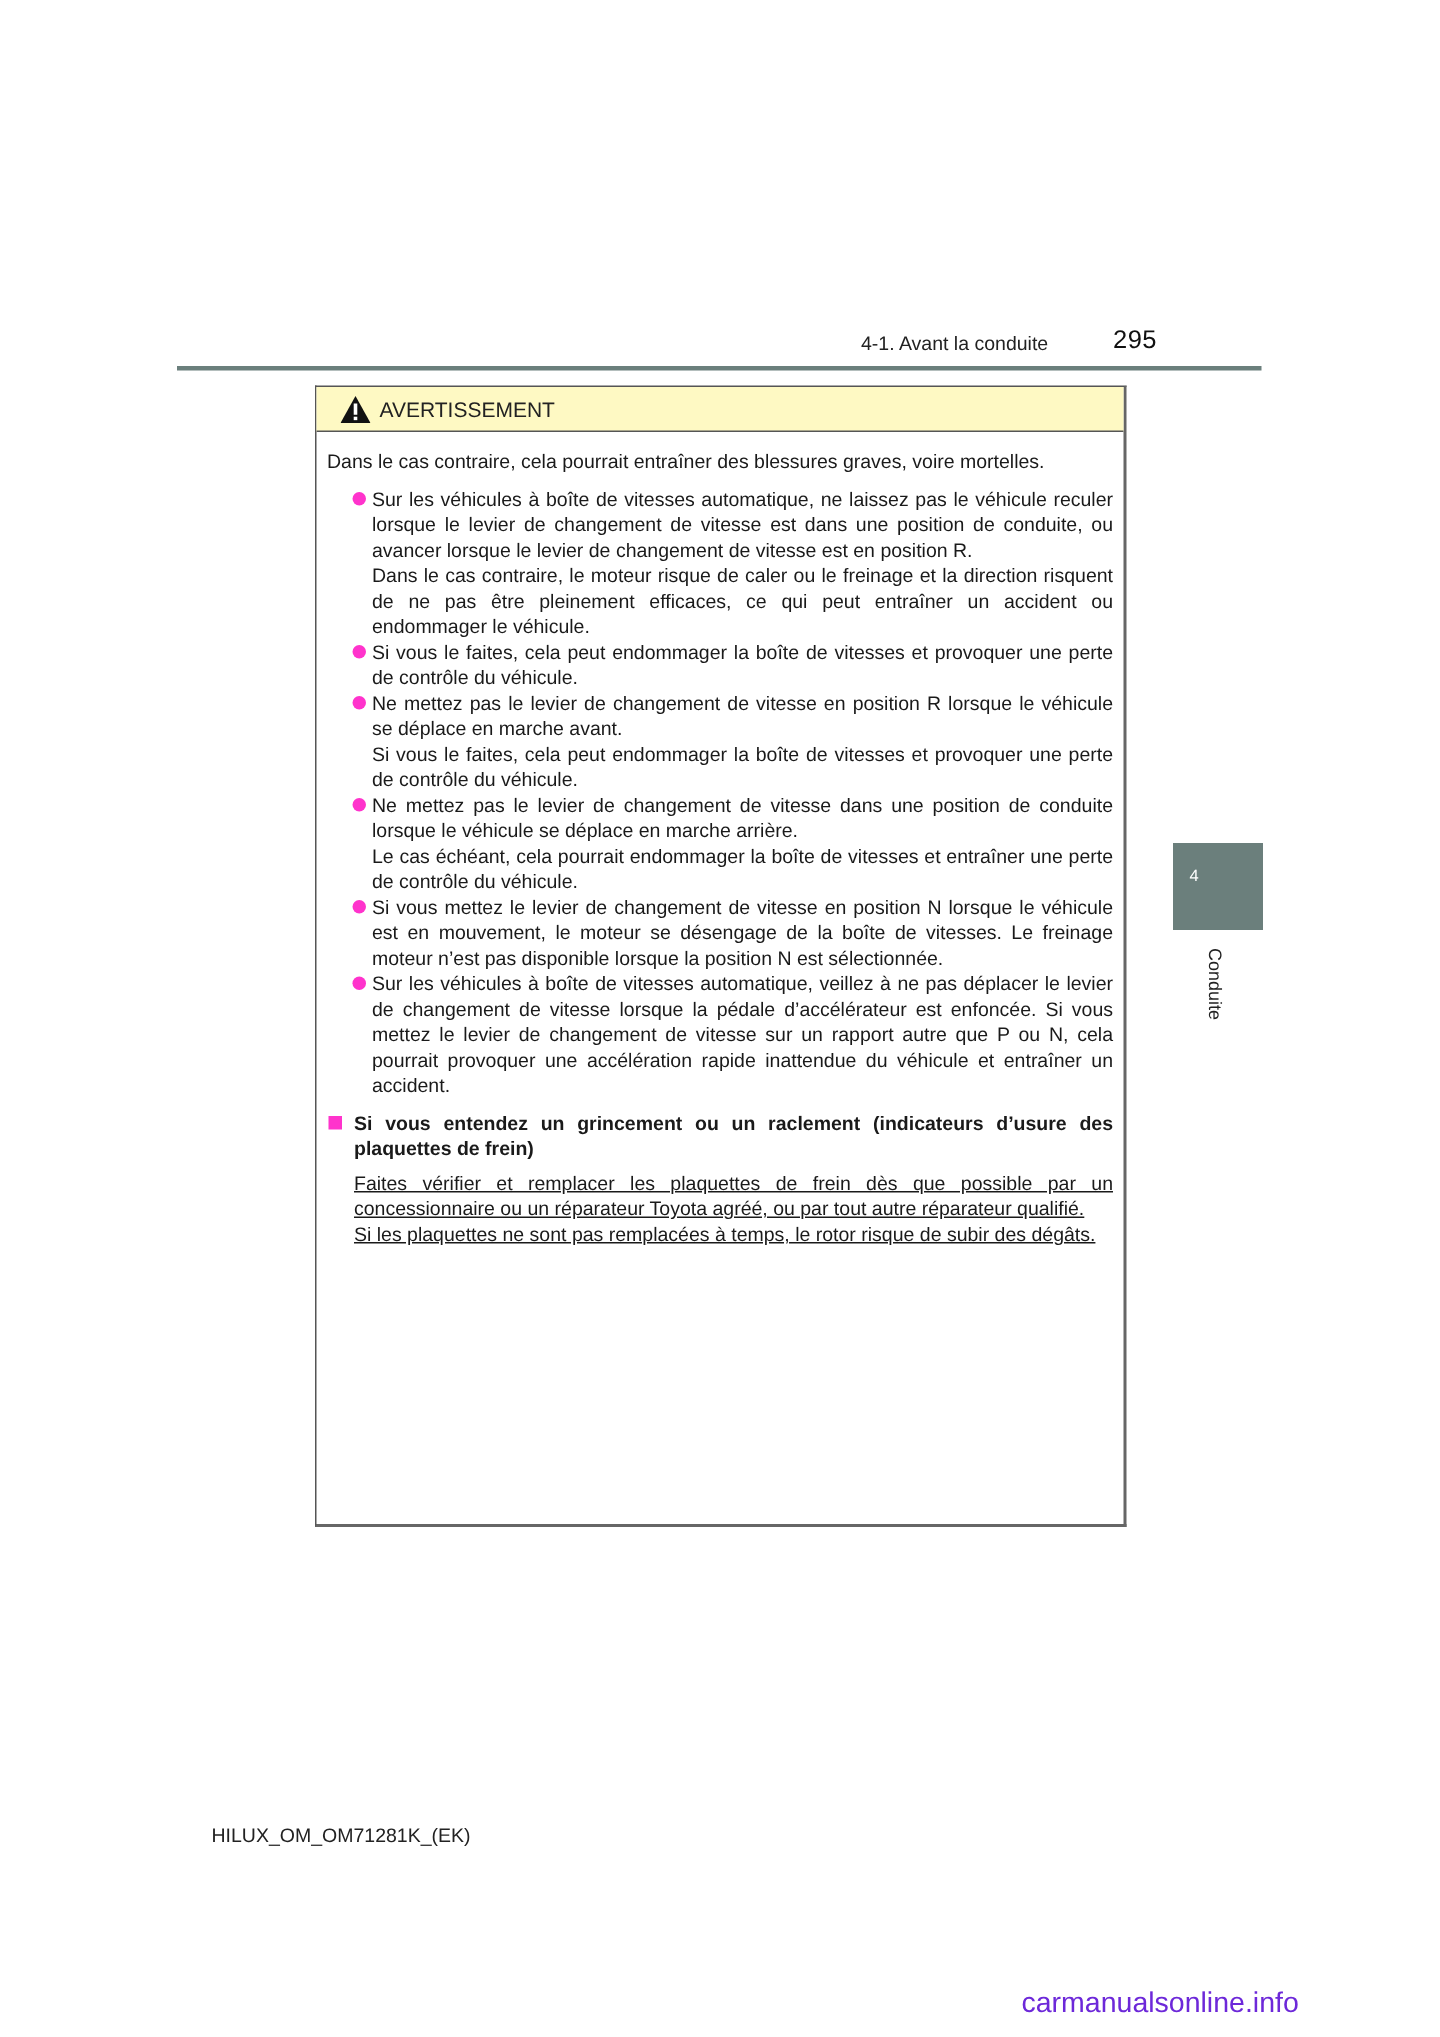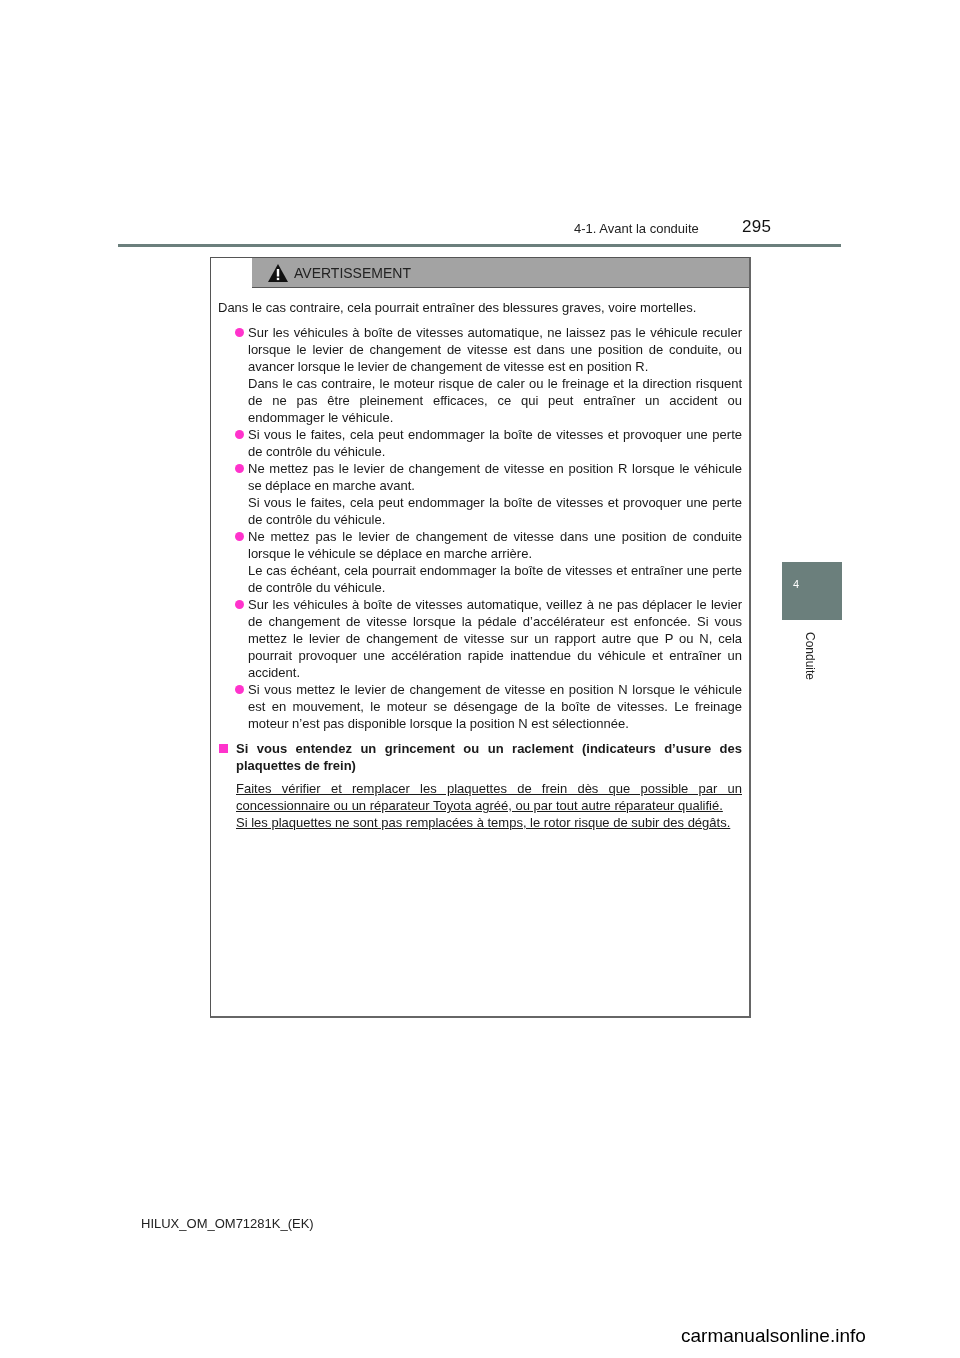--- a/index.html
+++ b/index.html
@@ -28,23 +28,22 @@
     .chapter-label {
       position: absolute; left: 803px; top: 632px;
       writing-mode: vertical-rl; font-size: 12px; color: #222;
     }
     .warning-box {
       position: absolute; left: 210px; top: 257px; width: 538px; height: 758px;
       border: 1px solid #555;
       border-right: 2px solid #666; border-bottom: 2px solid #666;
     }
     .warning-header {
-      height: 29px; background: #a3a3a3; border-bottom: 1px solid #555;
+      height: 29px; background: #fef9c3; border-bottom: 1px solid #555;
       position: relative;
-      margin-left: 41px;
     }
     .warning-icon {
       position: absolute; left: 16px; top: 6px; width: 20px; height: 18px;
     }
     .warning-title {
       position: absolute; left: 42px; top: 7px; font-size: 14px; color: #222;
     }
     .warning-body {
       padding: 11px 7px 0 7px; font-size: 13px; line-height: 17px; color: #1a1a1a;
     }
@@ -66,21 +65,21 @@
       border-radius: 50%; background: #ff33cc;
     }
     .para {
       padding-left: 18px; margin-top: 6px; text-align: justify;
     }
     .para p { margin: 0; text-decoration: underline; }
     .doc-code {
       position: absolute; left: 141px; top: 1216px; font-size: 13px; color: #222;
     }
     .watermark {
-      position: absolute; left: 681px; top: 1325px; font-size: 19px; color: #000000;
+      position: absolute; left: 681px; top: 1325px; font-size: 19px; color: #6d28d9;
     }
   </style>
 </head>
 <body>
 
 <div class="section-title">4-1. Avant la conduite</div>
 <div class="page-number">295</div>
 <div class="header-rule"></div>
 
 <div class="chapter-tab">
@@ -119,25 +118,25 @@
         <p>Ne mettez pas le levier de changement de vitesse en position R lorsque le véhicule se déplace en marche avant.</p>
         <p>Si vous le faites, cela peut endommager la boîte de vitesses et provoquer une perte de contrôle du véhicule.</p>
       </div>
       <div class="item">
         <span class="dot-bullet"></span>
         <p>Ne mettez pas le levier de changement de vitesse dans une position de conduite lorsque le véhicule se déplace en marche arrière.</p>
         <p>Le cas échéant, cela pourrait endommager la boîte de vitesses et entraîner une perte de contrôle du véhicule.</p>
       </div>
       <div class="item">
         <span class="dot-bullet"></span>
-        <p>Sur les véhicules à boîte de vitesses automatique, veillez à ne pas déplacer le levier de changement de vitesse lorsque la pédale d’accélérateur est enfoncée. Si vous mettez le levier de changement de vitesse sur un rapport autre que P ou N, cela pourrait provoquer une accélération rapide inattendue du véhicule et entraîner un accident.</p>
+        <p>Si vous mettez le levier de changement de vitesse en position N lorsque le véhicule est en mouvement, le moteur se désengage de la boîte de vitesses. Le freinage moteur n’est pas disponible lorsque la position N est sélectionnée.</p>
       </div>
       <div class="item">
         <span class="dot-bullet"></span>
-        <p>Si vous mettez le levier de changement de vitesse en position N lorsque le véhicule est en mouvement, le moteur se désengage de la boîte de vitesses. Le freinage moteur n’est pas disponible lorsque la position N est sélectionnée.</p>
+        <p>Sur les véhicules à boîte de vitesses automatique, veillez à ne pas déplacer le levier de changement de vitesse lorsque la pédale d’accélérateur est enfoncée. Si vous mettez le levier de changement de vitesse sur un rapport autre que P ou N, cela pourrait provoquer une accélération rapide inattendue du véhicule et entraîner un accident.</p>
       </div>
     </div>
 
     <div class="section">
       <div class="section-head">
         <span class="sq-bullet"></span>
         <span>Si vous entendez un grincement ou un raclement (indicateurs d’usure des plaquettes de frein)</span>
       </div>
       <div class="para">
         <p>Faites vérifier et remplacer les plaquettes de frein dès que possible par un concessionnaire ou un réparateur Toyota agréé, ou par tout autre réparateur qualifié.</p>

